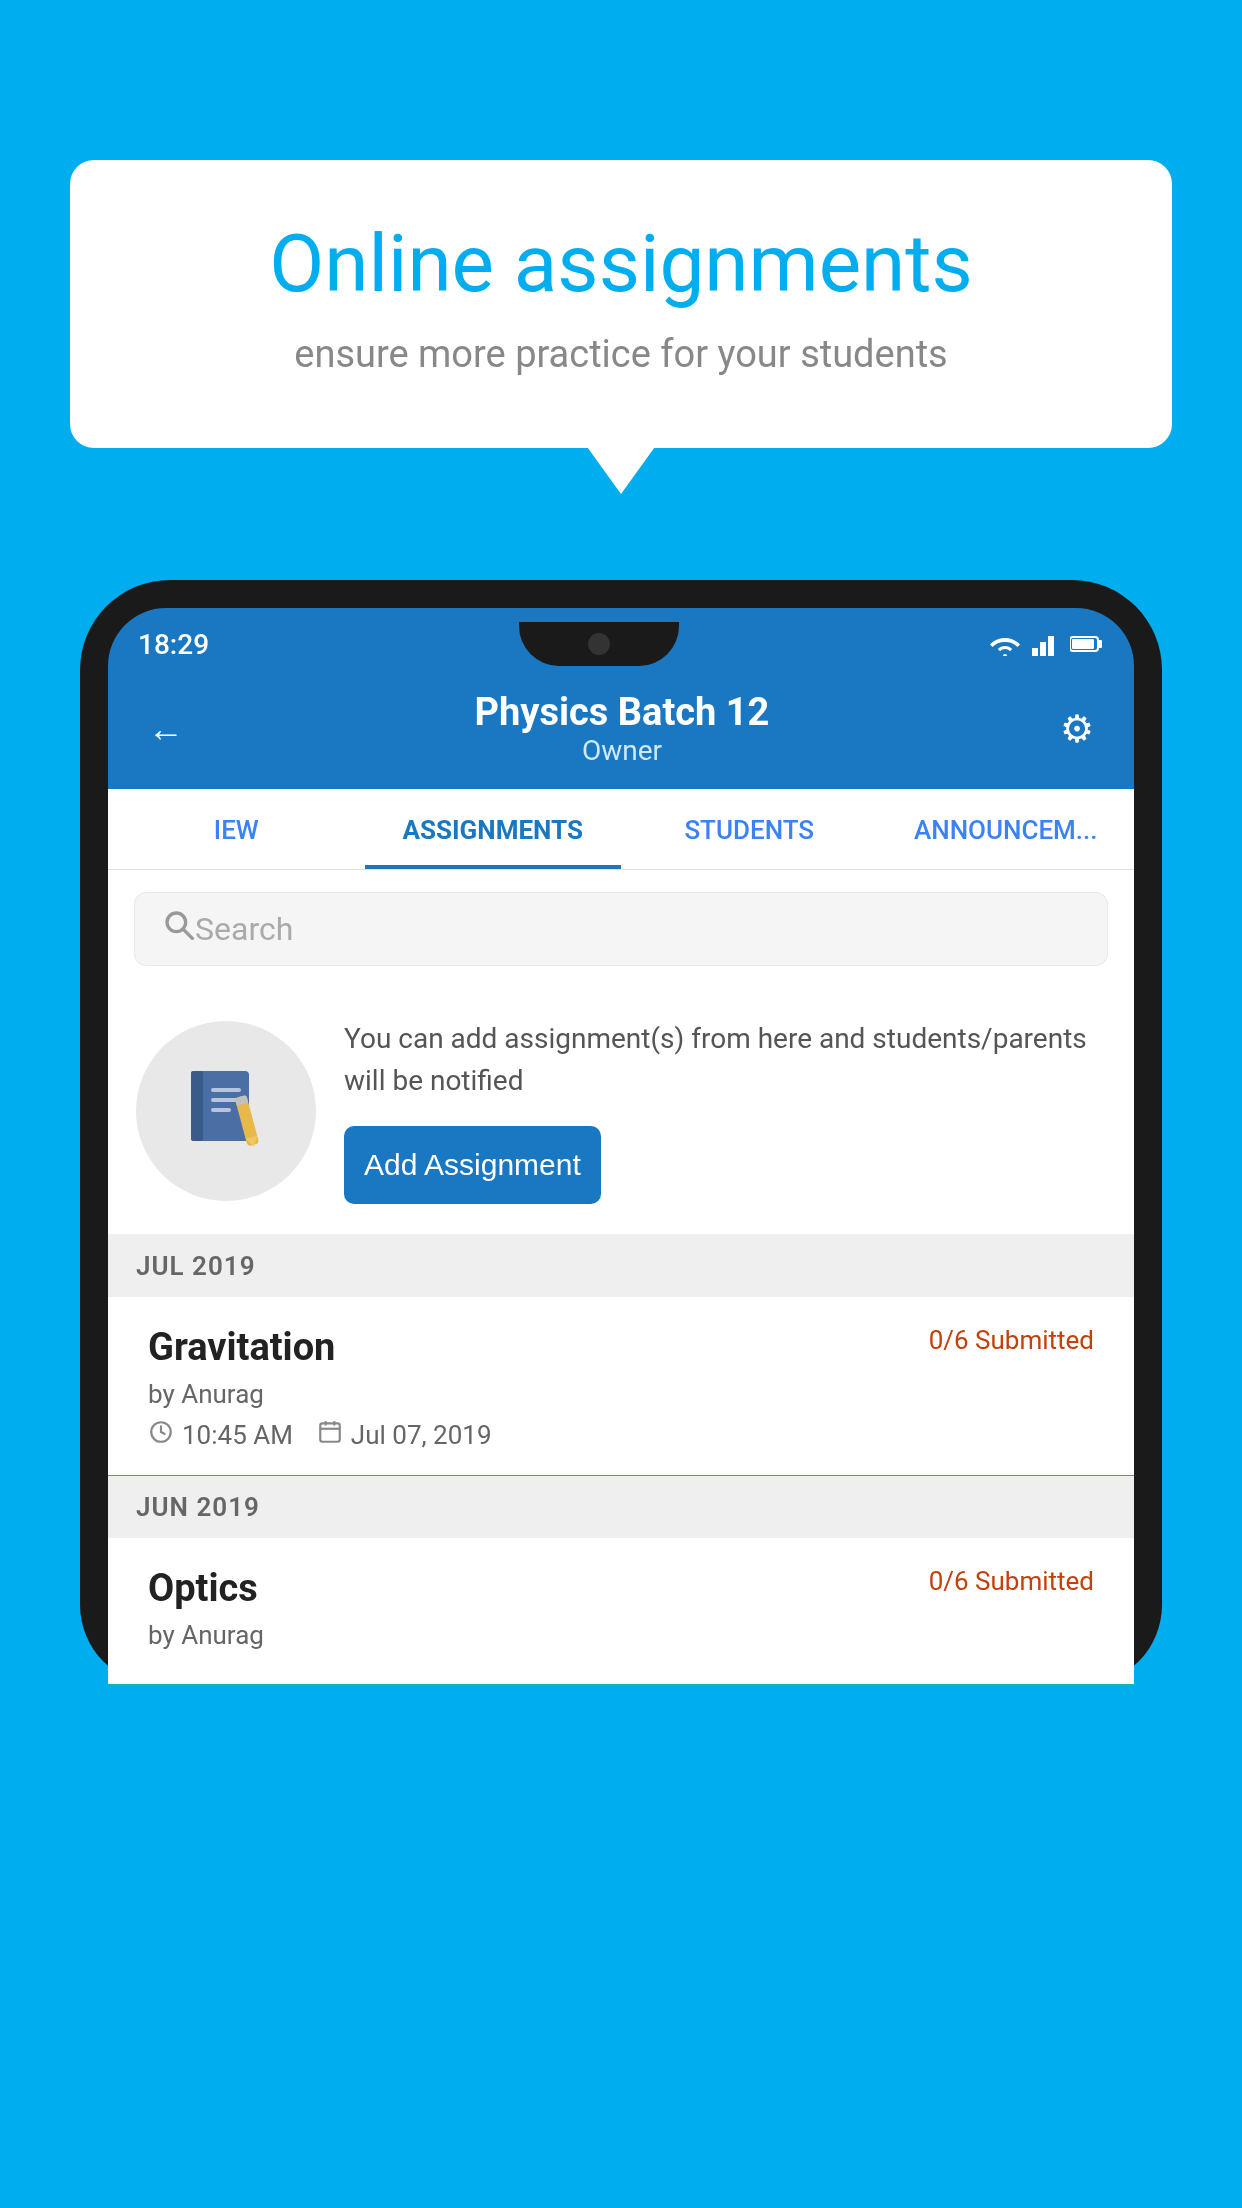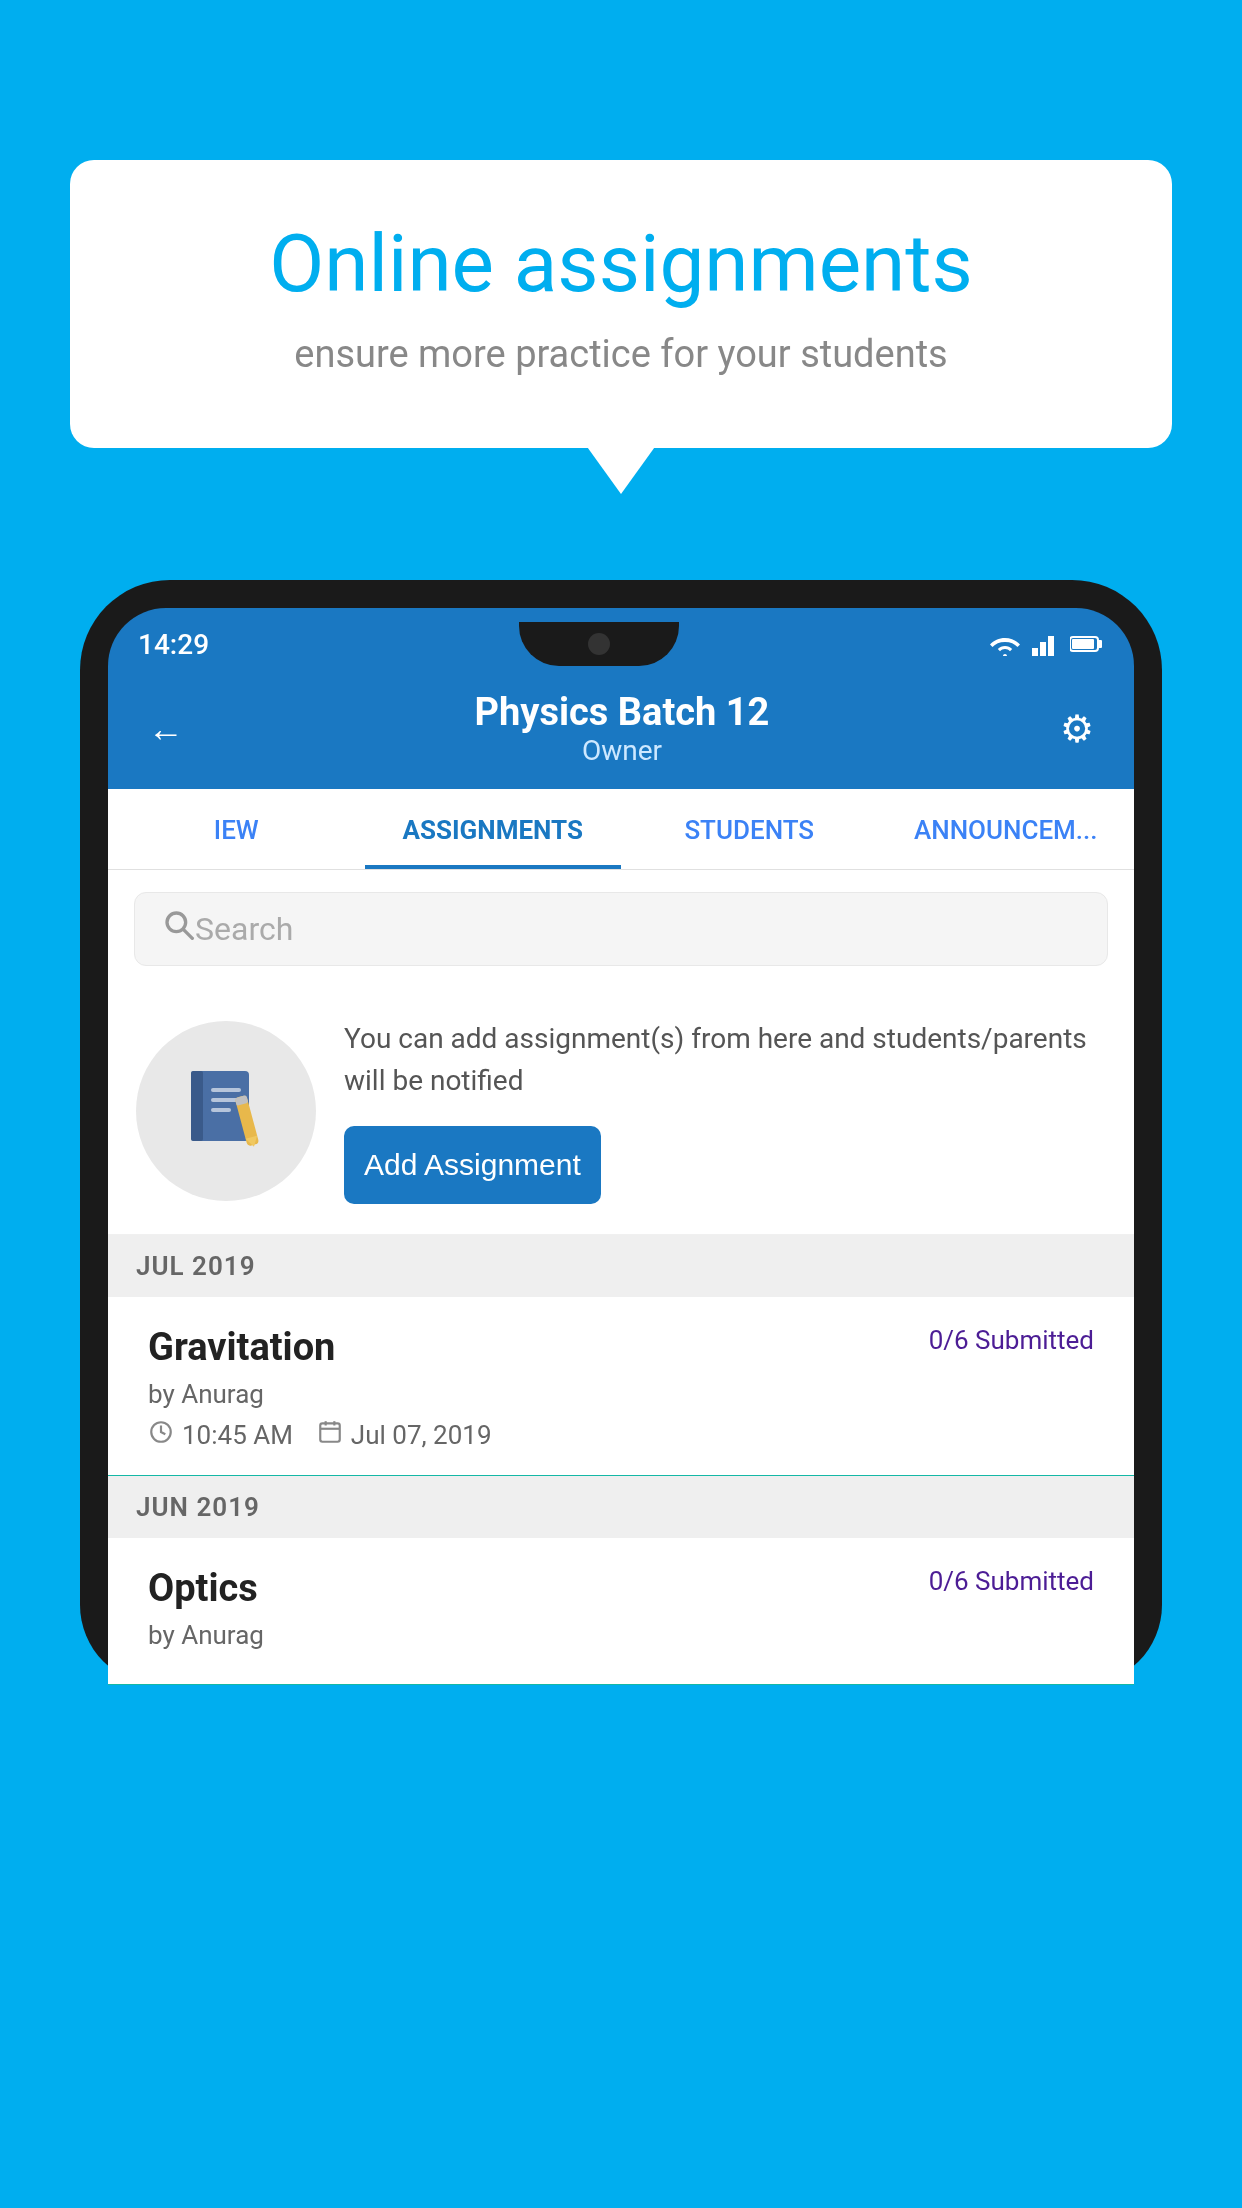--- a/index.html
+++ b/index.html
@@ -261,21 +261,21 @@
       align-items: flex-start;
       margin-bottom: 10px;
     }
     .assignment-title {
       font-size: 38px;
       font-weight: 700;
       color: #222;
     }
     .assignment-submitted {
       font-size: 26px;
-      color: #4c1d95;
+      color: #c2410c;
     }
     .assignment-author {
       font-size: 26px;
       color: #666;
       margin-bottom: 10px;
     }
     .assignment-meta {
       display: flex;
       align-items: center;
       gap: 24px;
@@ -299,21 +299,21 @@
   <div class="speech-bubble">
     <div class="speech-bubble-title">Online assignments</div>
     <div class="speech-bubble-subtitle">ensure more practice for your students</div>
   </div>
 </div>
 
 <div class="phone-wrapper">
   <div class="phone-outer">
 
     <div class="phone-top-bar">
-      <span class="status-time">14:29</span>
+      <span class="status-time">18:29</span>
       <div class="notch">
         <div class="notch-camera"></div>
       </div>
       <div class="status-icons">
 
         <svg class="status-icon-wifi" viewBox="0 0 34 24" fill="white">
           <path d="M17 6C11 6 5.7 8.5 2 12.5L4.5 15c2.9-3.1 7-5 12.5-5s9.6 1.9 12.5 5L32 12.5C28.3 8.5 23 6 17 6zm0 8c-2.8 0-5.3 1.1-7.2 2.9L12 19.2c1.3-1.3 3.1-2.2 5-2.2s3.7.9 5 2.2l2.2-2.3C22.3 15.1 19.8 14 17 14zm0 8c-1.1 0-2 .9-2 2s.9 2 2 2 2-.9 2-2-.9-2-2-2z"></path>
         </svg>
 
         <svg class="status-icon-signal" viewBox="0 0 28 24" fill="white">

